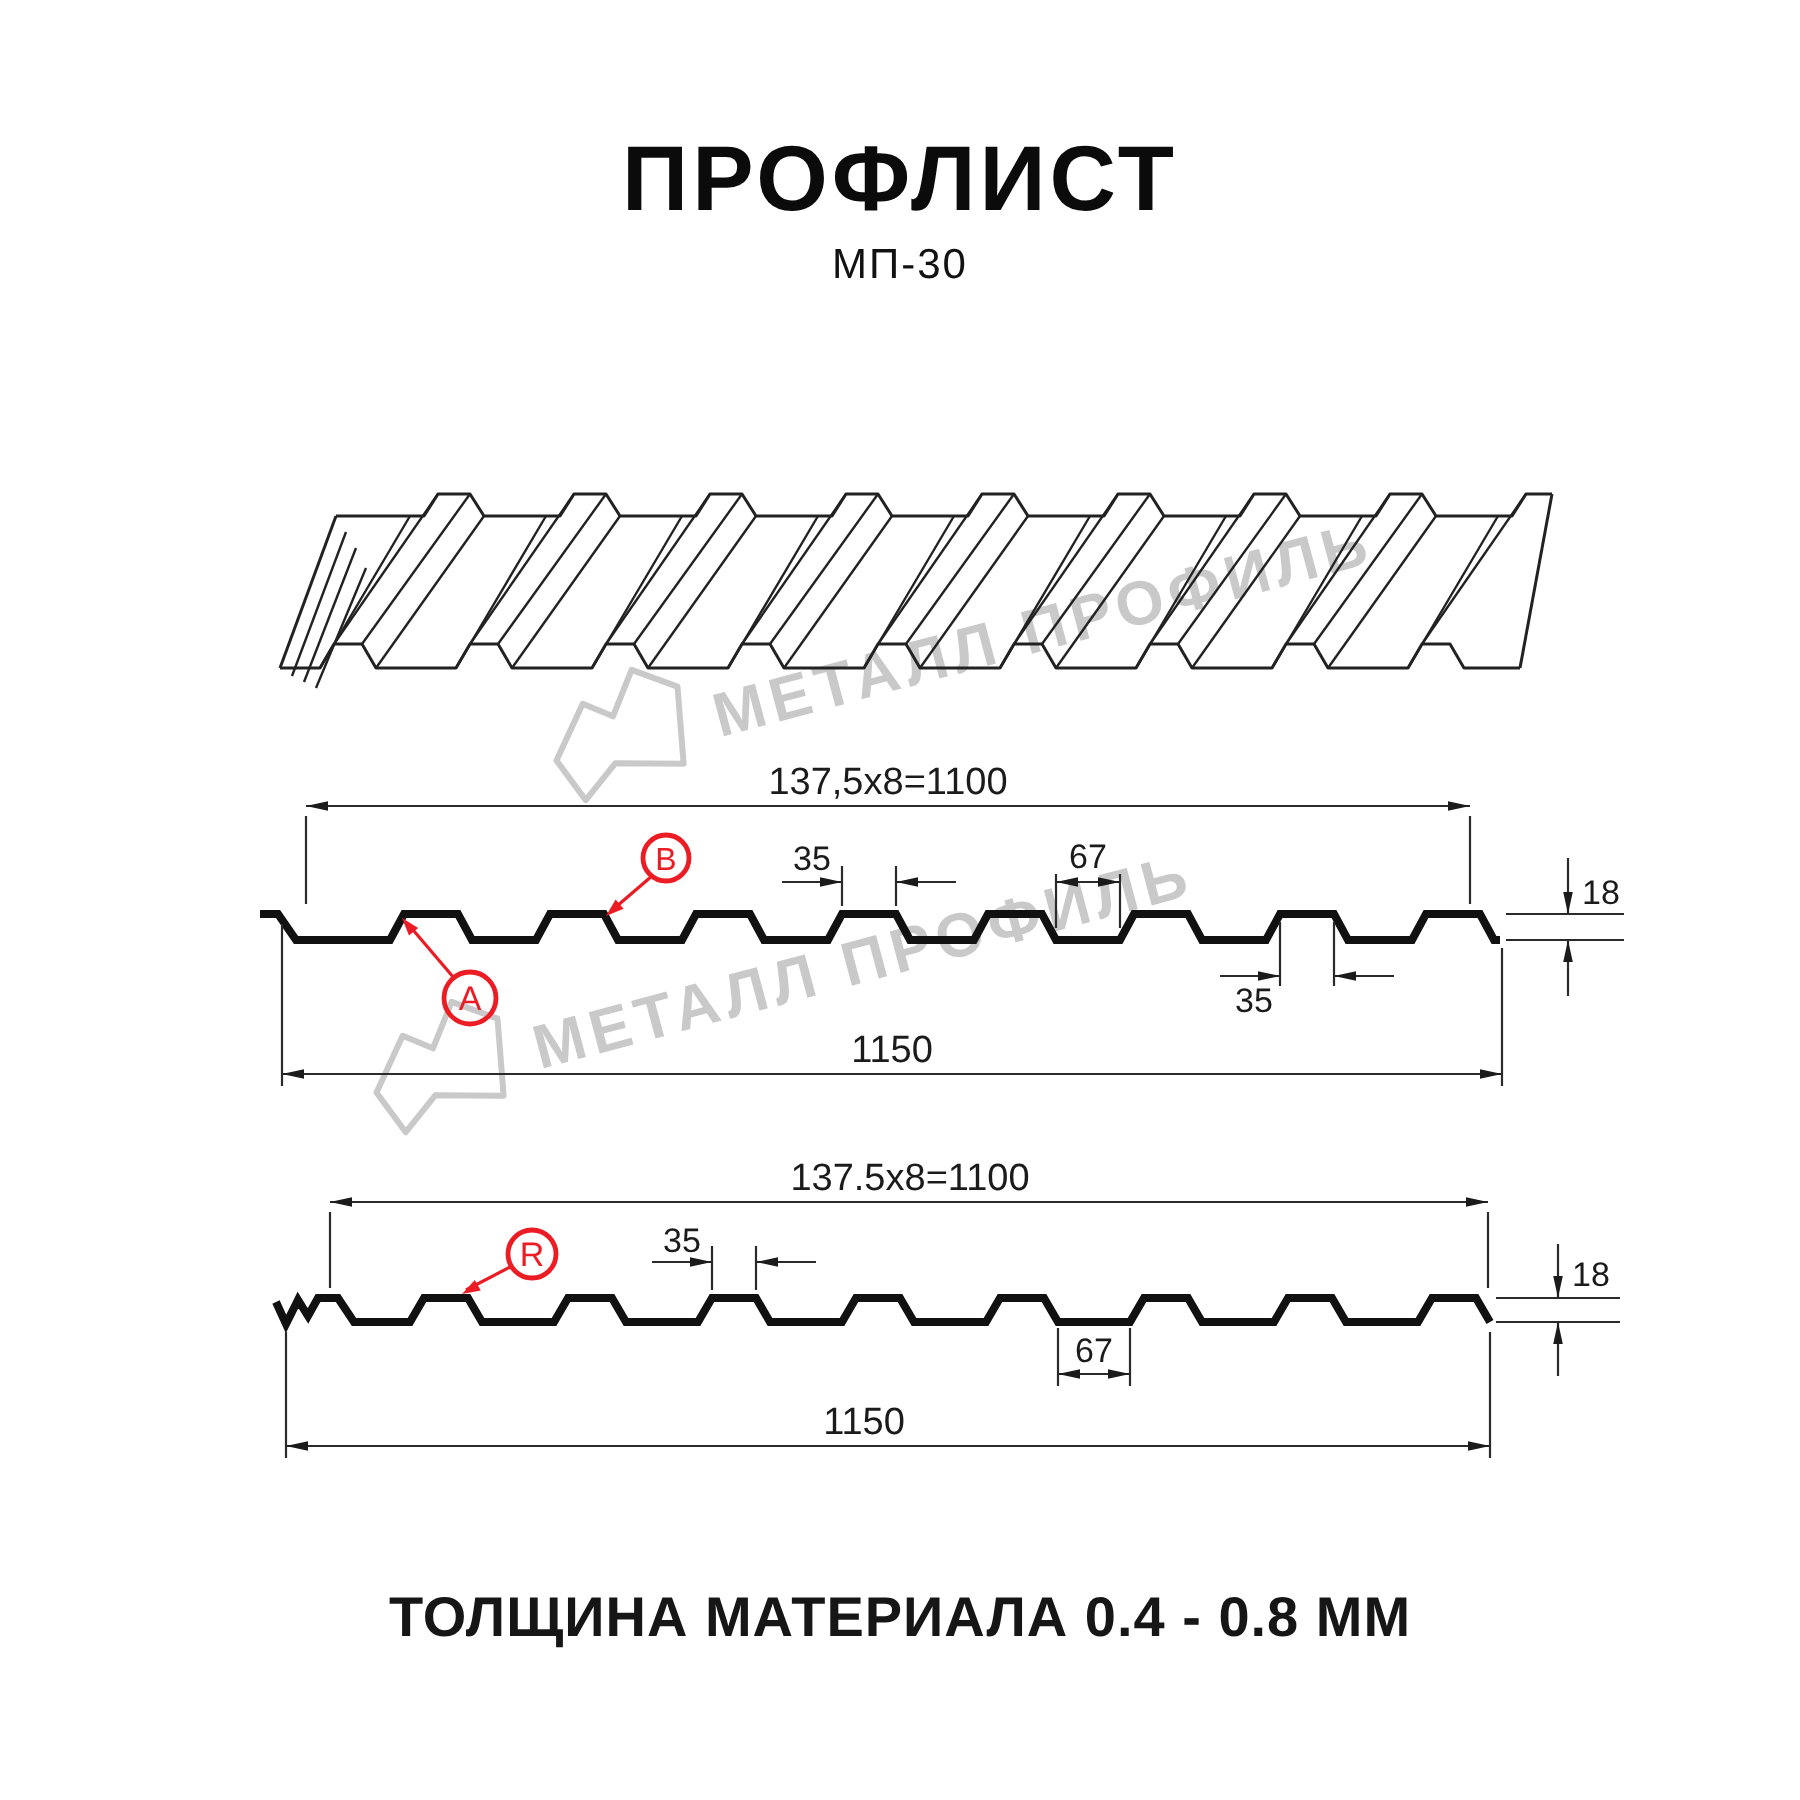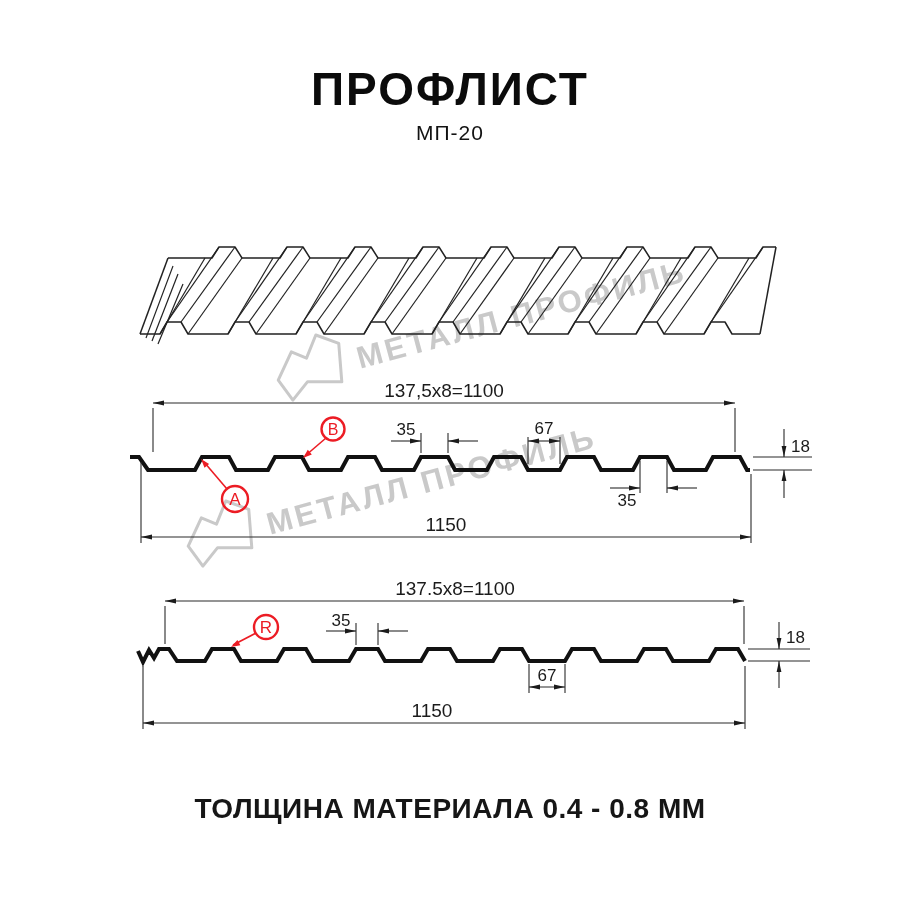--- a/index.html
+++ b/index.html
@@ -13,21 +13,21 @@
   svg.stage{position:absolute;left:0;top:0;}
   text.dim{font-family:"Liberation Sans",sans-serif;fill:#1b1b1b;}
   text.red{font-family:"Liberation Sans",sans-serif;fill:#ec1c24;}
   .wm-text{font-family:"Liberation Sans",sans-serif;font-weight:700;
            fill:#c9c9c9;letter-spacing:3px;}
 </style>
 </head>
 <body>
 
 <div class="hdr title">ПРОФЛИСТ</div>
-<div class="hdr subtitle">МП-20</div>
+<div class="hdr subtitle">МП-30</div>
 
 <svg class="stage" width="900" height="900" viewBox="0 0 900 900">
 
   <g transform="translate(282,402) rotate(-15)">
     <path d="M2,-22 L22,-46 L35,-36 L50,-56 L70,-42 L63,-4 L30,-13 L11,1 Z" fill="none" stroke="#c9c9c9" stroke-width="3" stroke-linejoin="round"></path>
     <text class="wm-text" x="84" y="-12" font-size="31">МЕТАЛЛ ПРОФИЛЬ</text>
   </g>
   <g transform="translate(192,568) rotate(-15)">
     <path d="M2,-22 L22,-46 L35,-36 L50,-56 L70,-42 L63,-4 L30,-13 L11,1 Z" fill="none" stroke="#c9c9c9" stroke-width="3" stroke-linejoin="round"></path>
     <text class="wm-text" x="84" y="-12" font-size="31">МЕТАЛЛ ПРОФИЛЬ</text>

